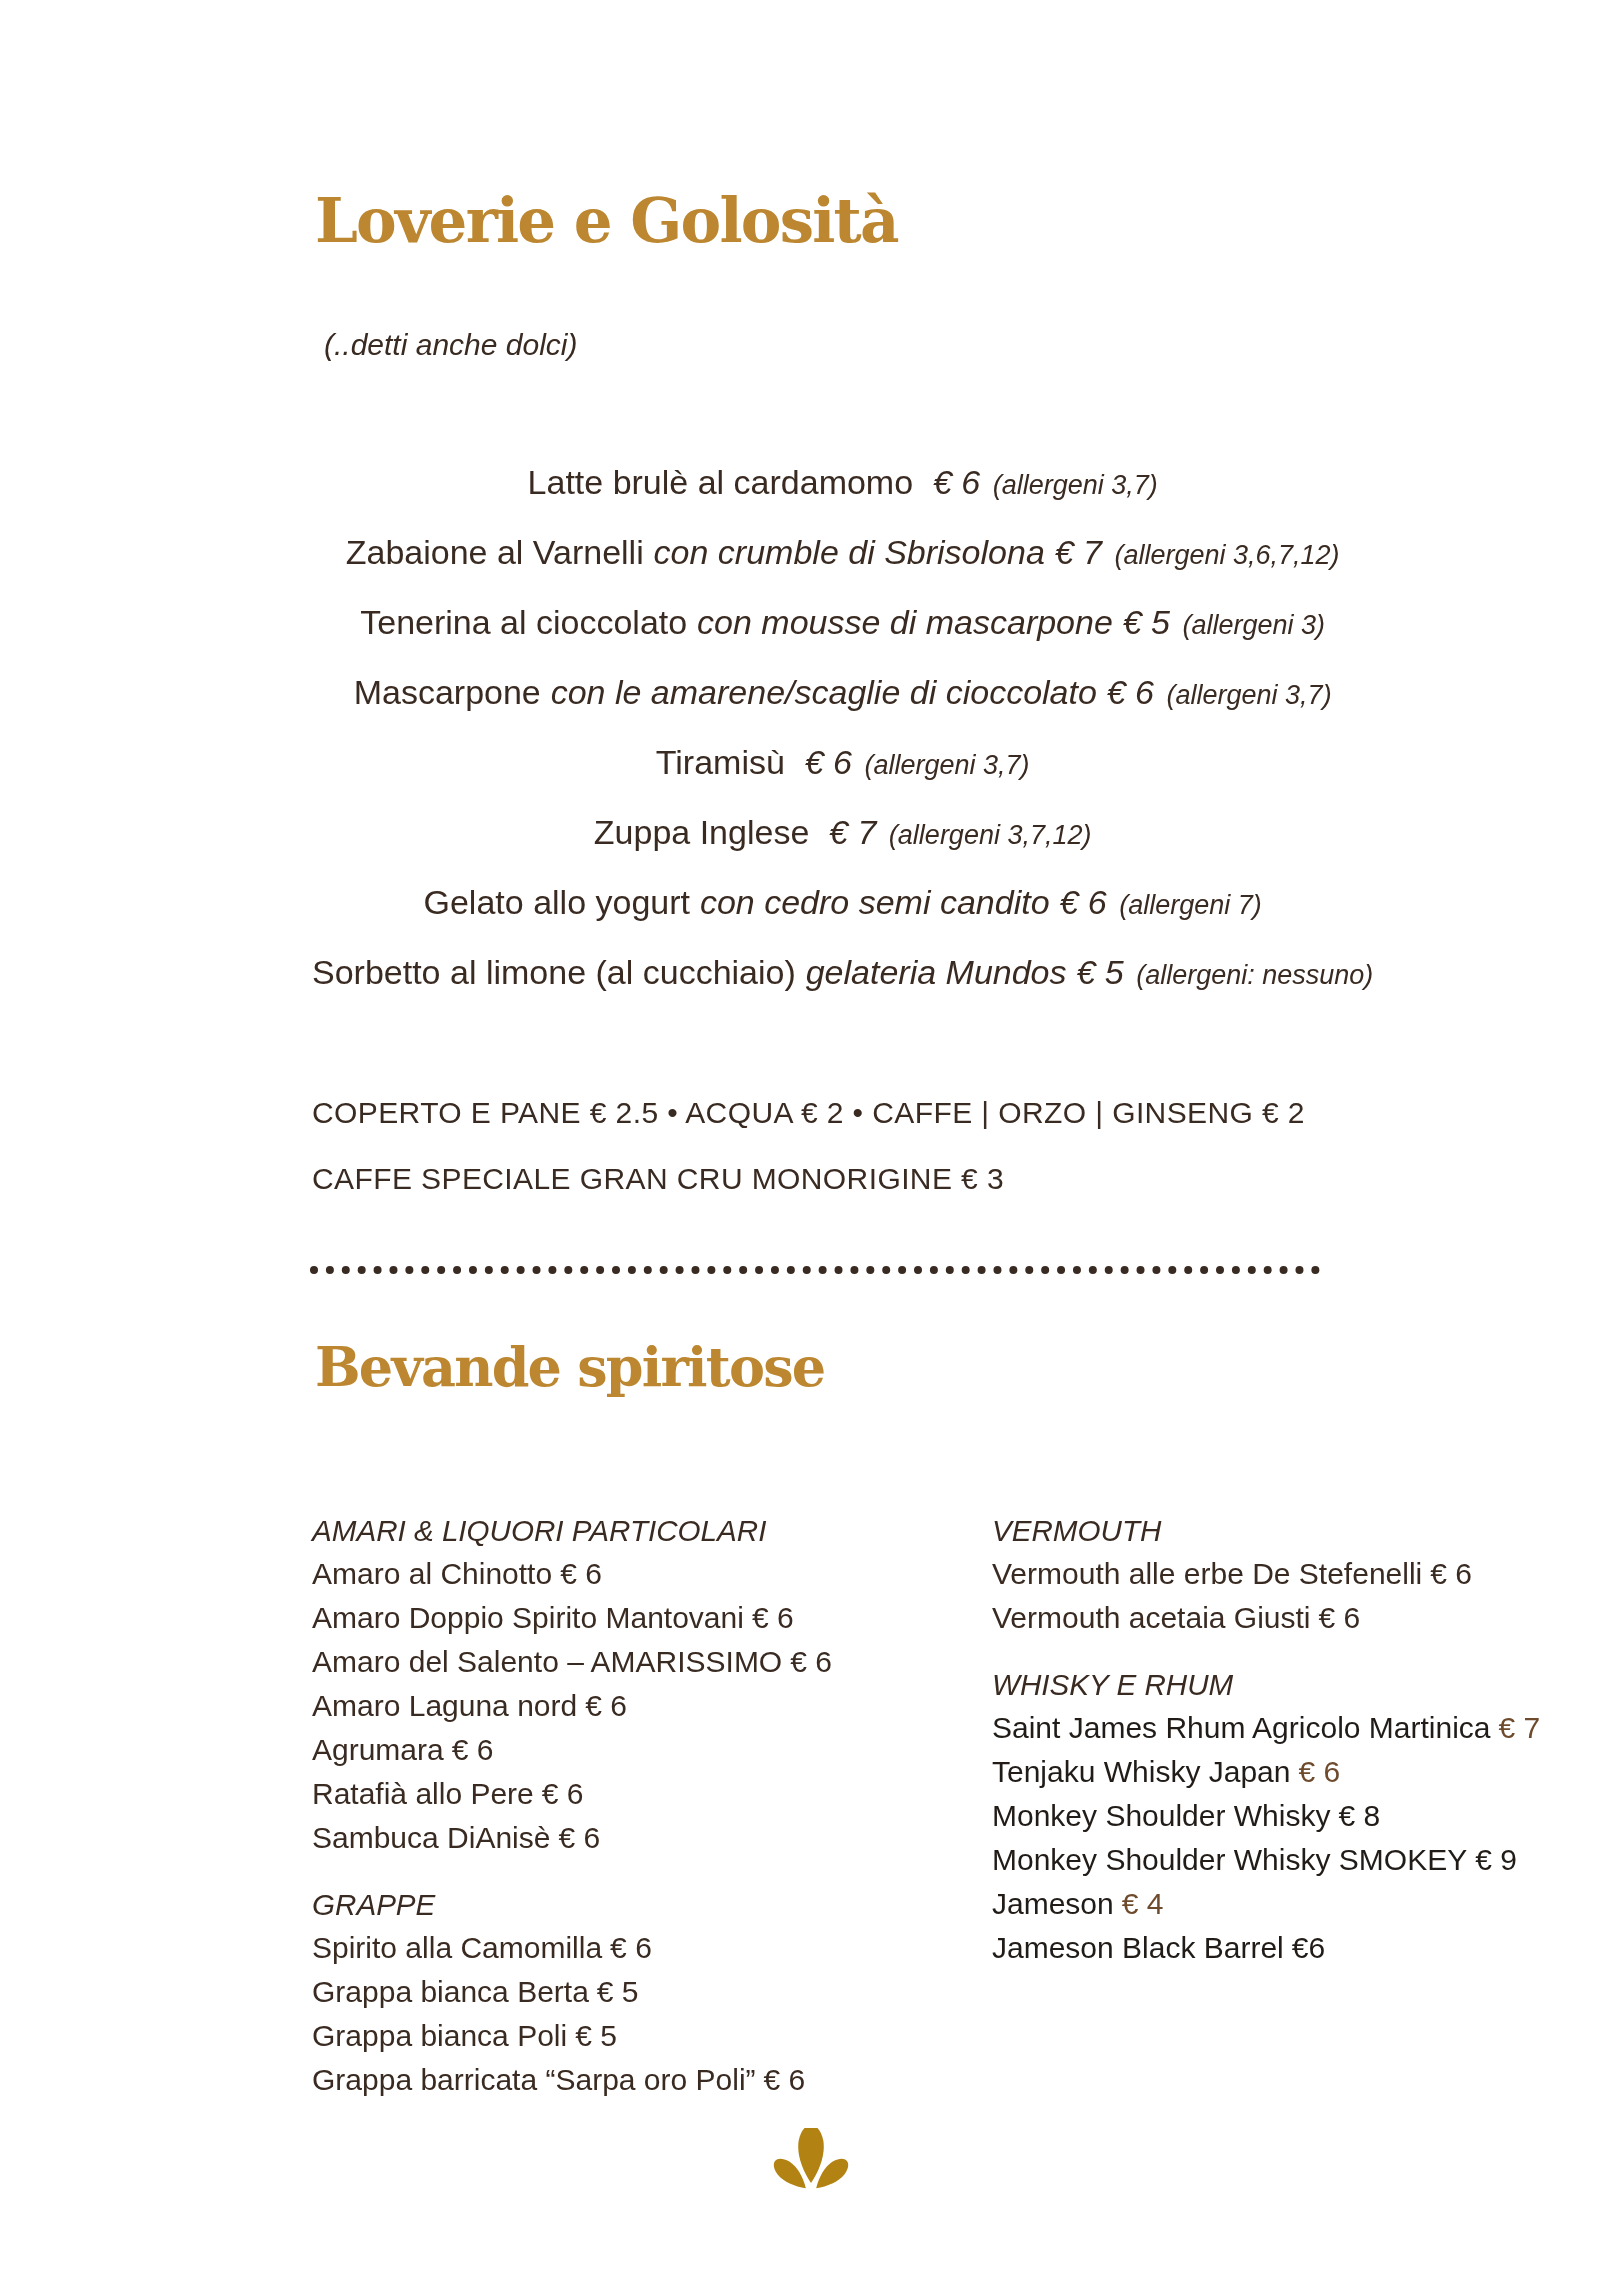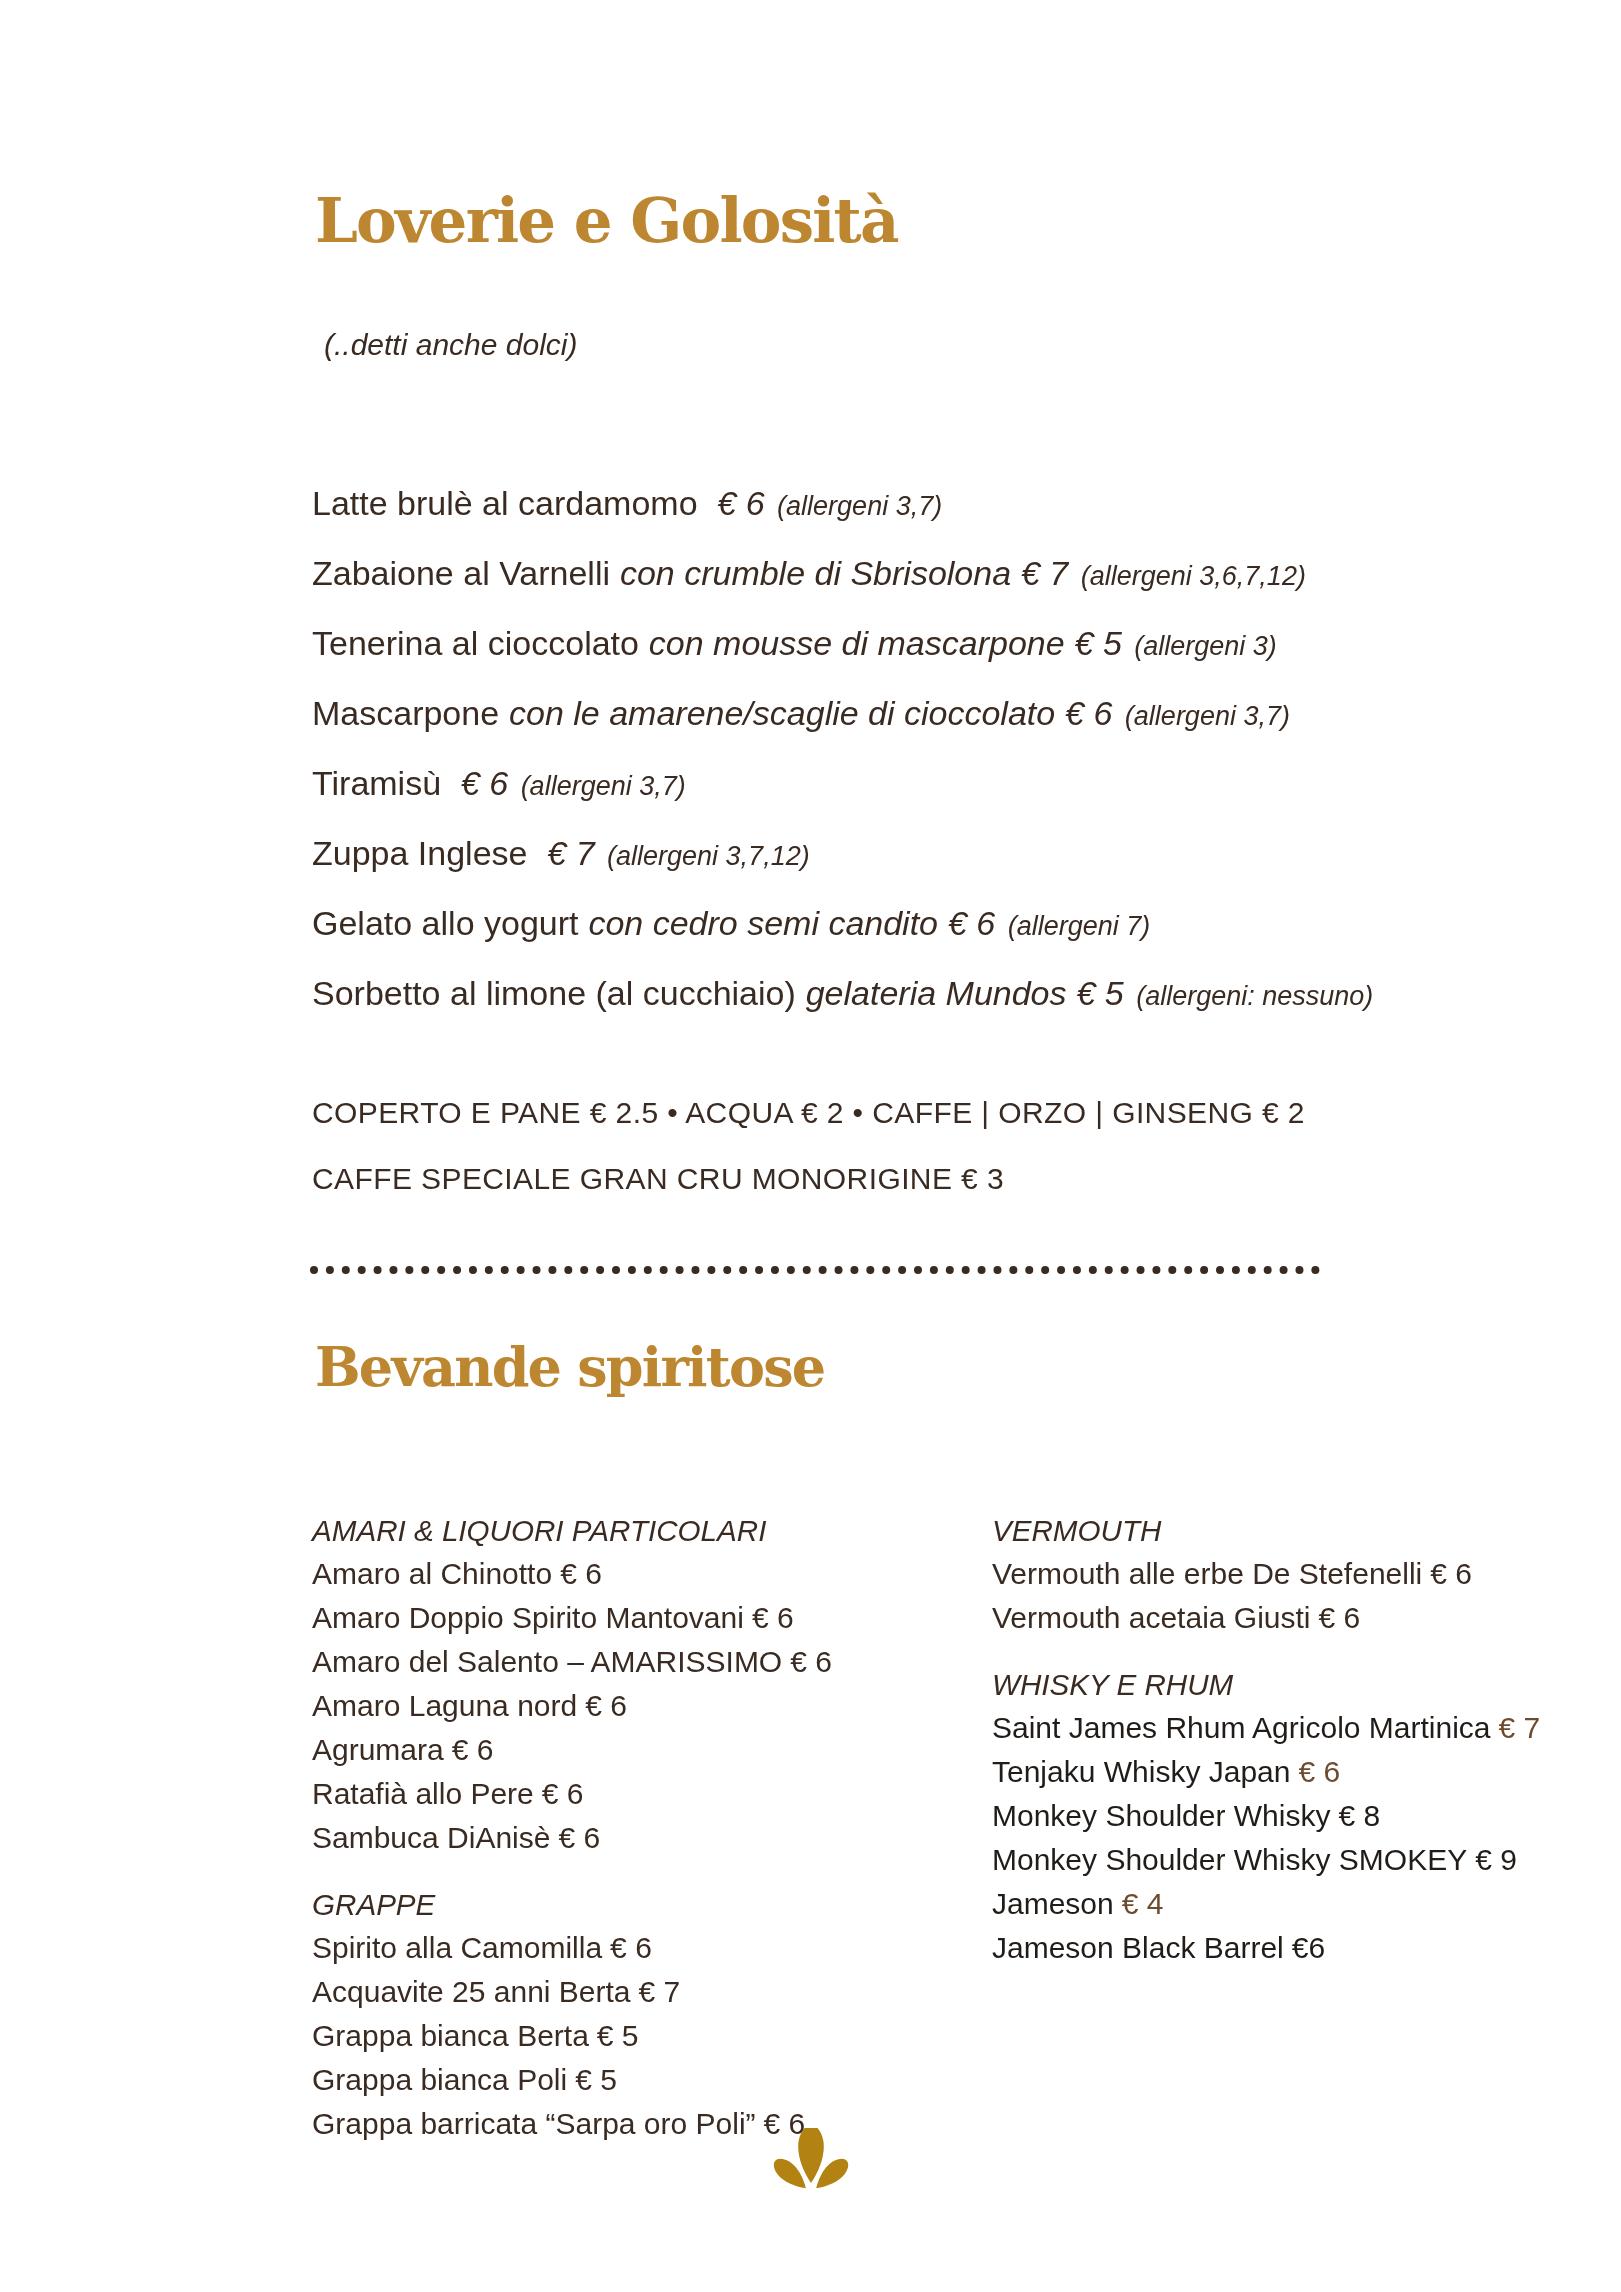--- a/index.html
+++ b/index.html
@@ -12,21 +12,21 @@
     font-family:"DejaVu Serif",serif;font-weight:bold;
     color:var(--gold,#bc8730);letter-spacing:-1.8px;line-height:1;
     white-space:nowrap;
   }
   .title-dolci{position:absolute;left:315px;top:190px;font-size:61px;}
   .title-bev{position:absolute;left:315px;top:1340px;font-size:54px;}
   .subtitle{
     position:absolute;left:324px;top:328px;font-style:italic;font-size:30px;
     white-space:nowrap;
   }
-  .dishes{position:absolute;left:312px;top:485px;}
+  .dishes{position:absolute;left:312px;top:464px;text-align:center;}
   .dish{font-size:34px;line-height:36px;margin-bottom:31px;white-space:nowrap;}
   .dish > span + span{margin-left:9.9px;}
   .dish .desc{font-style:italic;}
   .dish .price{font-style:italic;}
   .dish .allerg{font-style:italic;font-size:27px;margin-left:12.5px;}
   .cover-line{
     position:absolute;left:312px;top:1096px;font-size:30px;letter-spacing:0.4px;
     white-space:nowrap;
   }
   .coffee-line{
@@ -98,21 +98,20 @@
       <div class="drink-item"><span class="label">Amaro Doppio Spirito Mantovani</span><span class="price" data-style="plain">€ 6</span></div>
       <div class="drink-item"><span class="label">Amaro del Salento – AMARISSIMO</span><span class="price" data-style="plain">€ 6</span></div>
       <div class="drink-item"><span class="label">Amaro Laguna nord</span><span class="price" data-style="plain">€ 6</span></div>
       <div class="drink-item"><span class="label">Agrumara</span><span class="price" data-style="plain">€ 6</span></div>
       <div class="drink-item"><span class="label">Ratafià allo Pere</span><span class="price" data-style="plain">€ 6</span></div>
       <div class="drink-item"><span class="label">Sambuca DiAnisè</span><span class="price" data-style="plain">€ 6</span></div>
     </div>
     <div class="sec" data-tone="brown">
       <div class="sec-heading">GRAPPE</div>
       <div class="drink-item"><span class="label">Spirito alla Camomilla</span><span class="price" data-style="plain">€ 6</span></div>
-      <div class="drink-item"><span class="label">Acquavite 25 anni Berta</span><span class="price" data-style="plain">€ 7</span></div>
       <div class="drink-item"><span class="label">Grappa bianca Berta</span><span class="price" data-style="plain">€ 5</span></div>
       <div class="drink-item"><span class="label">Grappa bianca Poli</span><span class="price" data-style="plain">€ 5</span></div>
       <div class="drink-item"><span class="label">Grappa barricata “Sarpa oro Poli”</span><span class="price" data-style="plain">€ 6</span></div>
     </div>
   </div>
 
   <div class="col col-right">
     <div class="sec" data-tone="brown">
       <div class="sec-heading">VERMOUTH</div>
       <div class="drink-item"><span class="label">Vermouth alle erbe De Stefenelli</span><span class="price" data-style="plain">€ 6</span></div>

